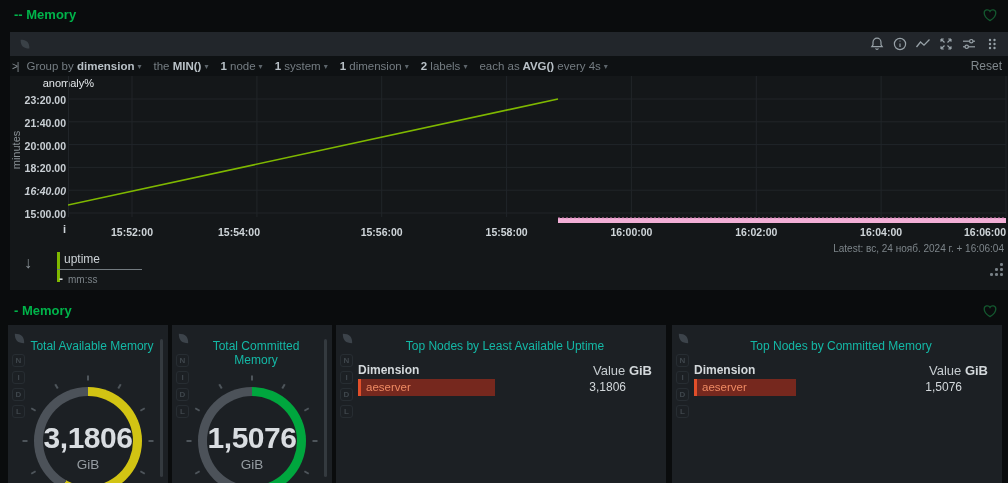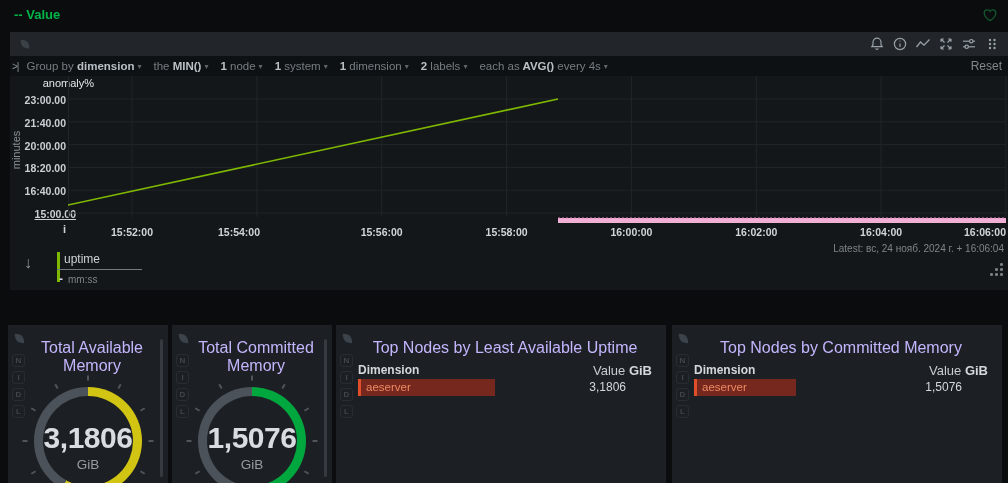--- a/index.html
+++ b/index.html
@@ -43,21 +43,21 @@
   #legend-swatch { position:absolute; left:47px; top:2px; width:3px; height:30px; }
   #legend-name { position:absolute; left:54px; top:2px; font-size:12px; color:#ccd2d6; cursor:pointer; }
   #legend-underline { position:absolute; left:47px; top:19px; width:85px; height:1px; background:#737b80; }
   #legend-value { position:absolute; left:49px; top:22px; font-size:12px; font-weight:700; color:#d3d8db; }
   #legend-unit { position:absolute; left:58px; top:24px; font-size:10px; color:#7b8388; }
   #resize-handle { position:absolute; right:5px; top:12px; width:14px; height:14px; cursor:nwse-resize; }
   .rdot { position:absolute; width:2.6px; height:2.6px; border-radius:50%; background:#78818 7; background:#788187; }
 
   
   .card { position:absolute; top:325px; height:158px; background:#1c2024; overflow:hidden; }
-  .card-title { position:absolute; left:18px; right:10px; top:14px; text-align:center; font-size:16px; color:#c4b5fd; }
+  .card-title { position:absolute; left:18px; right:10px; top:14px; text-align:center; font-size:12px; color:#14b8a6; }
   .rail { position:absolute; left:4px; top:6px; width:16px; }
   .rail-leaf { display:block; margin-bottom:8px; }
   .chip { width:13px; height:13px; border:1px solid #272d32; border-radius:3px; color:#3f464c;
           font-size:8px; font-weight:700; text-align:center; line-height:12px; margin-bottom:4px; cursor:pointer; }
   .gauge-ring { position:absolute; border-radius:50%; }
   .gauge-hole { position:absolute; inset:9px; border-radius:50%; background:#1c2024; }
   .gauge-ticks { position:absolute; }
   .gtick { position:absolute; left:50%; top:50%; width:2px; height:5px; background:#4e555b; }
   .gauge-value { position:absolute; left:0; width:100%; text-align:center; top:96px; font-size:30px; font-weight:700; color:#d9dde1; letter-spacing:-0.5px; }
   .gauge-unit { position:absolute; left:0; width:100%; text-align:center; top:132px; font-size:13.5px; color:#969da2; }
@@ -70,21 +70,21 @@
   .dim-bar { position:absolute; left:22px; height:17px; background:#76281e; border-left:3px solid #e14f2a;
              font-size:11.5px; color:#ef8a63; line-height:16px; padding-left:5px; cursor:pointer; white-space:nowrap; overflow:hidden; }
   .dim-val { position:absolute; right:40px; font-size:12px; color:#d3d8db; }
 </style>
 </head>
 <body>
 
 <div id="screen">
 
   <div class="section-head" style="top:0">
-    <div class="section-title">-- Value</div>
+    <div class="section-title">-- Memory</div>
     <div class="heart">
       <svg width="16" height="16" viewBox="0 0 16 16">
           <path d="M8 13.6S2.2 10 2.2 5.9a3.1 3.1 0 0 1 5.8-1.5A3.1 3.1 0 0 1 13.8 5.9C13.8 10 8 13.6 8 13.6z" fill="none" stroke="#14582f" stroke-width="1.3"></path>
         </svg>
     </div>
   </div>
 
   <div id="uptime-card">
     <div id="uptime-header">
       <svg width="14" height="14" viewBox="0 0 16 16">
@@ -149,26 +149,26 @@
           <span class="tb-item"><span class="dim">each as</span><span class="bold"> AVG()</span><span class="dim"> every 4s</span><span class="chev">▾</span></span>
         </span>
       <span id="reset-btn">Reset</span>
     </div>
 
     <div id="plot-wrap">
       <div id="unit-rot">minutes</div>
       <div id="anomaly-lab">anomaly%</div>
       <div id="i-lab">i</div>
       <div id="ylabs">
-          <div class="ylab" style="top: 18px; left: 2px;">23:00.00</div>
+          <div class="ylab" style="top: 18px; left: 2px;">23:20.00</div>
           <div class="ylab" style="top: 40.8px; left: 2px;">21:40.00</div>
           <div class="ylab" style="top: 63.6px; left: 2px;">20:00.00</div>
           <div class="ylab" style="top: 86.4px; left: 2px;">18:20.00</div>
-          <div class="ylab" style="top: 109.2px; left: 2px;">16:40.00</div>
-          <div class="ylab" style="top: 132px; left: 12px; text-decoration: underline;">15:00.00</div>
+          <div class="ylab" style="top: 109.2px; left: 2px; font-style: italic;">16:40.00</div>
+          <div class="ylab" style="top: 132px; left: 2px;">15:00.00</div>
         </div>
       <svg id="plot-svg" width="940" height="147" viewBox="0 0 940 147">
         <g id="gridlines">
             <line x1="64" y1="0" x2="64" y2="141" stroke="#212529" stroke-width="1"></line>
             <line x1="188.9" y1="0" x2="188.9" y2="141" stroke="#212529" stroke-width="1"></line>
             <line x1="313.7" y1="0" x2="313.7" y2="141" stroke="#212529" stroke-width="1"></line>
             <line x1="438.6" y1="0" x2="438.6" y2="141" stroke="#212529" stroke-width="1"></line>
             <line x1="563.4" y1="0" x2="563.4" y2="141" stroke="#212529" stroke-width="1"></line>
             <line x1="688.3" y1="0" x2="688.3" y2="141" stroke="#212529" stroke-width="1"></line>
             <line x1="813.1" y1="0" x2="813.1" y2="141" stroke="#212529" stroke-width="1"></line>
@@ -209,20 +209,28 @@
           <div class="rdot" style="left: 11px; top: 1px;"></div>
           <div class="rdot" style="left: 11px; top: 6px;"></div>
           <div class="rdot" style="left: 6px; top: 6px;"></div>
           <div class="rdot" style="left: 11px; top: 11px;"></div>
           <div class="rdot" style="left: 6px; top: 11px;"></div>
           <div class="rdot" style="left: 1px; top: 11px;"></div>
         </div>
     </div>
   </div>
 
+  <div class="section-head" style="top:296px">
+    <div class="section-title">- Memory</div>
+    <div class="heart">
+      <svg width="16" height="16" viewBox="0 0 16 16">
+          <path d="M8 13.6S2.2 10 2.2 5.9a3.1 3.1 0 0 1 5.8-1.5A3.1 3.1 0 0 1 13.8 5.9C13.8 10 8 13.6 8 13.6z" fill="none" stroke="#14582f" stroke-width="1.3"></path>
+        </svg>
+    </div>
+  </div>
 
   <div class="card" style="left:8px;width:160px">
     <div class="rail">
       <svg class="rail-leaf" width="15" height="15" viewBox="0 0 16 16">
           <path d="M3 3 C10 3 13 6 13 13 C6 13 3 10 3 3 Z" fill="#3c434a"></path>
         </svg>
     <div class="chip">N</div>
         <div class="chip">I</div>
         <div class="chip">D</div>
         <div class="chip">L</div>

